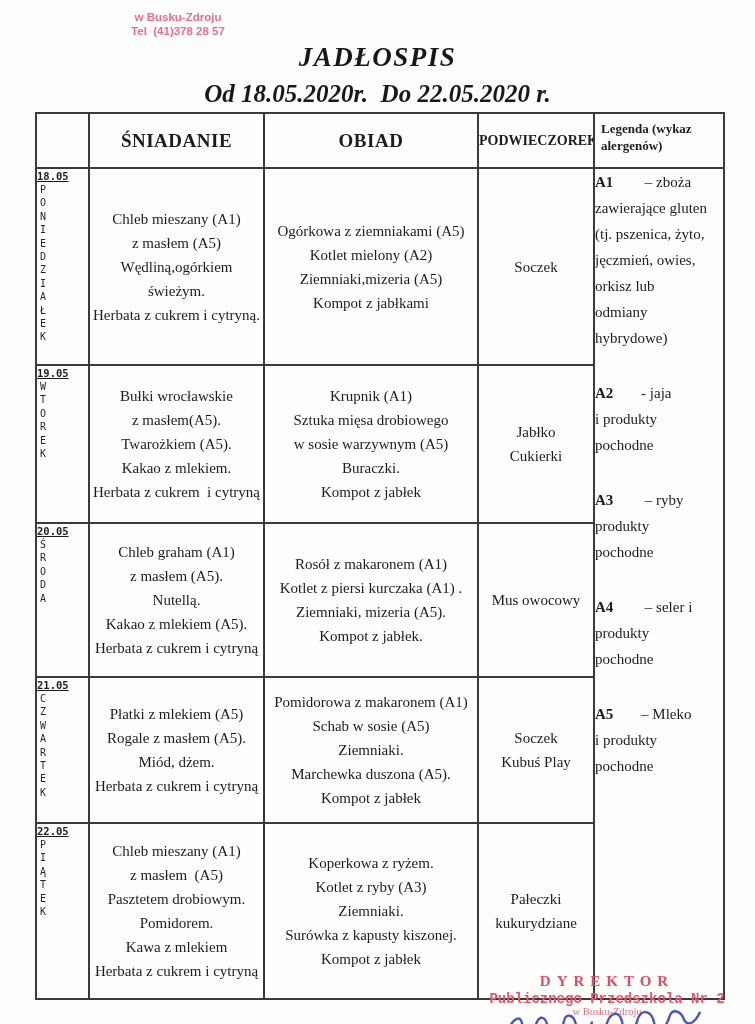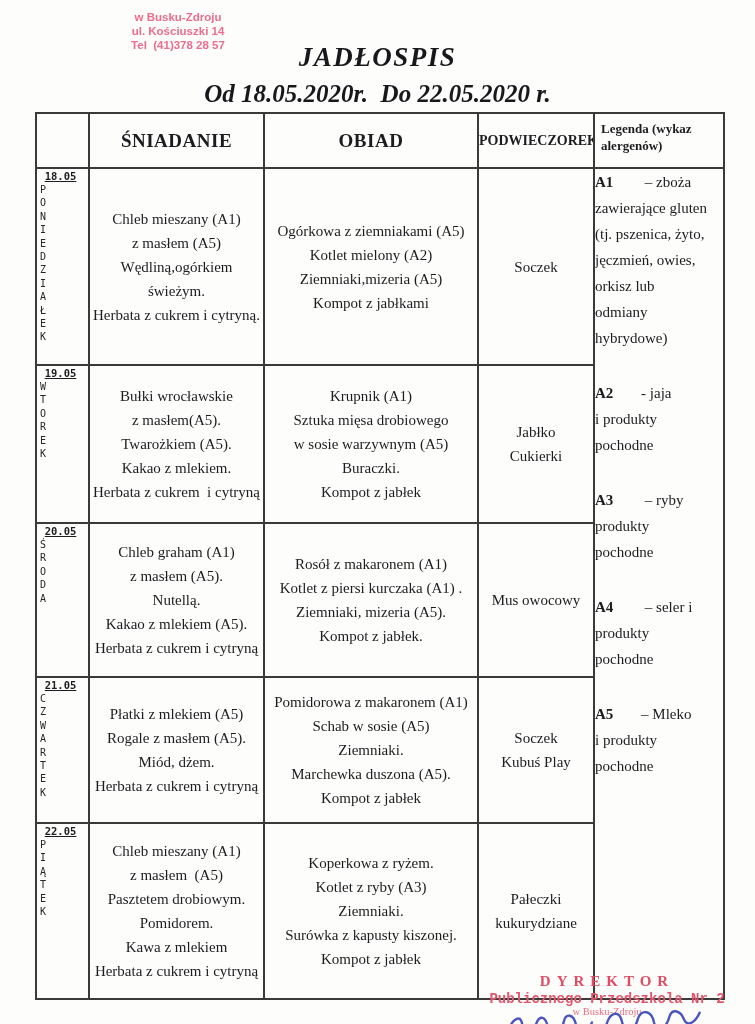--- a/index.html
+++ b/index.html
@@ -51,21 +51,21 @@
   }
 
   td.meal{
     text-align:center;vertical-align:middle;
     font-size:15px;line-height:24px;white-space:pre-line;
   }
 
   td.day{vertical-align:top;padding-top:3px;}
   .date{
     font-family:"DejaVu Sans Mono", monospace;font-weight:bold;
-    font-size:10.5px;line-height:14px;text-align:center;padding-right:4px;
+    font-size:10.5px;line-height:14px;text-align:left;padding-right:4px;
     text-decoration:underline;
   }
   .vert{
     font-family:"DejaVu Sans Mono", monospace;font-size:10px;line-height:13.4px;
     padding-left:3px;white-space:pre-line;color:#26262a;
   }
 
   td.legendcell{
     vertical-align:top;text-align:left;
     padding:9px 4px 0 8px;font-size:15px;line-height:26px;
@@ -89,21 +89,20 @@
     font-style:italic;font-size:13.5px;color:#d84b60;
   }
 </style>
 </head>
 <body>
 
 <div class="page">
 
   <div class="stamp">
     <div class="s2">w Busku-Zdroju</div>
-    <div class="s3">ul. Kościuszki 14</div>
     <div class="s5">Tel&nbsp; (41)378 28 57</div>
   </div>
 
   <div class="title">JADŁOSPIS</div>
   <div class="daterange">Od 18.05.2020r.&nbsp; Do 22.05.2020 r.</div>
 
   <table class="menu">
     <colgroup>
       <col class="c-day">
         <col class="c-bf">

